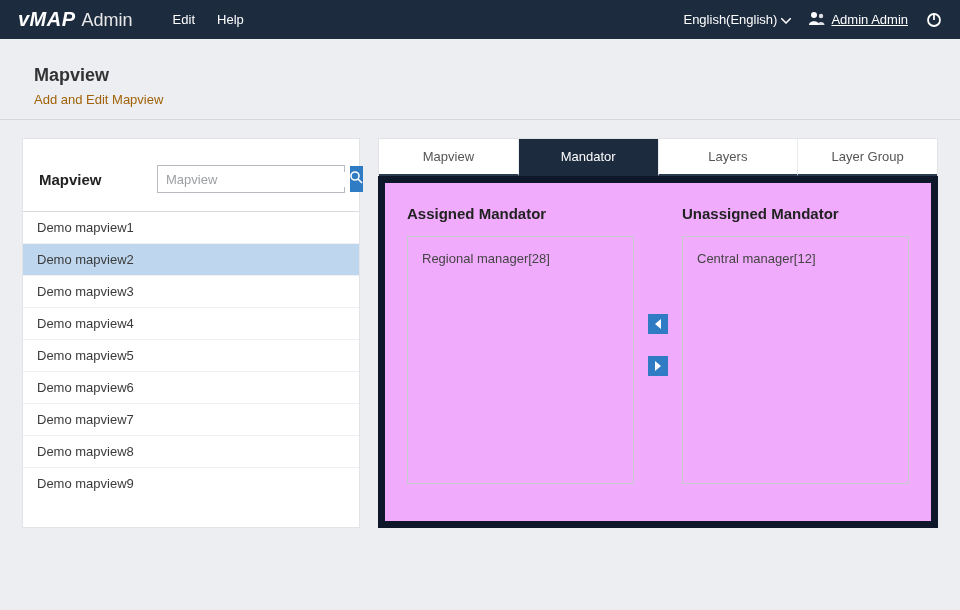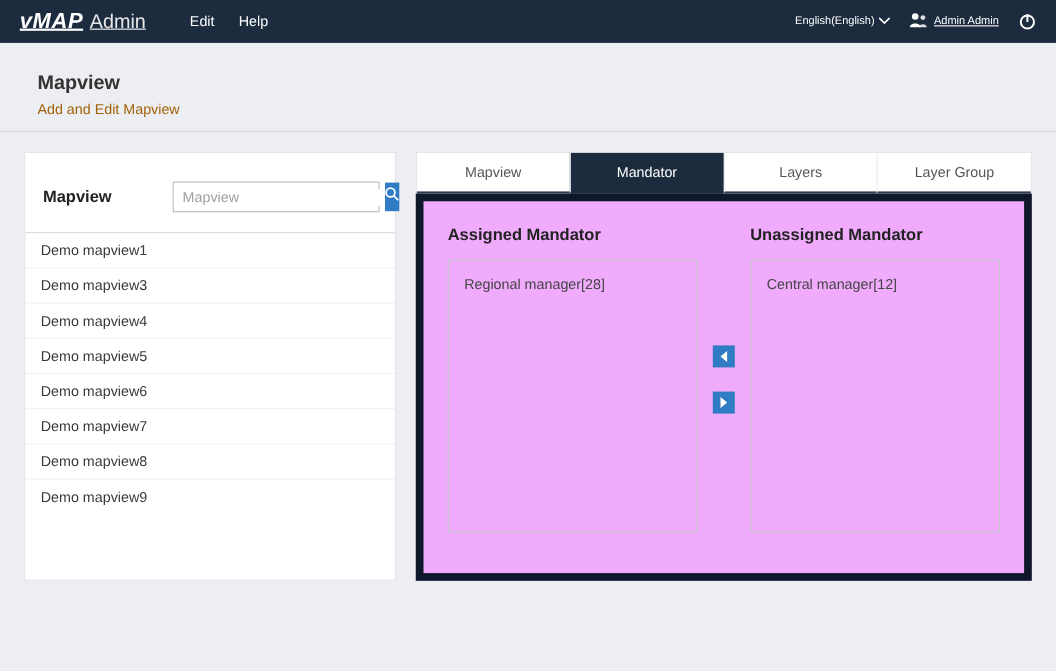--- a/index.html
+++ b/index.html
@@ -1,25 +1,25 @@
 <!DOCTYPE html>
 <html><head>
 <meta charset="utf-8">
 <style>
 * { box-sizing: border-box; margin: 0; padding: 0; }
 body { font-family: Arial, Helvetica, sans-serif; background: #eceef2; width: 960px; height: 610px; overflow: hidden; color: #333; }
 
 
 .topbar { background: #1c2b3e; height: 39px; display: flex; align-items: center; padding: 0 18px; color: #fff; }
-.brand { display: flex; align-items: baseline; gap: 6px; text-decoration: underline; }
+.brand { display: flex; align-items: baseline; gap: 6px; }
 .brand-logo { font-size: 20px; font-weight: 700; letter-spacing: 0.5px; font-style: italic; }
 .brand-sub { font-size: 18px; font-weight: 400; color: #e8e8e8; }
 .menu { display: flex; gap: 22px; margin-left: 40px; font-size: 13px; }
 .menu span { cursor: pointer; }
-.topbar-right { margin-left: auto; display: flex; align-items: center; gap: 18px; font-size: 10px; }
+.topbar-right { margin-left: auto; display: flex; align-items: center; gap: 18px; font-size: 13px; }
 .lang { display: flex; align-items: center; gap: 4px; cursor: pointer; }
 .user { display: flex; align-items: center; gap: 6px; cursor: pointer; text-decoration: underline; }
 .power-icon { cursor: pointer; display: flex; align-items: center; }
 
 
 .page-head { padding: 26px 34px 12px 34px; border-bottom: 1px solid #d5d7db; margin: 0 0 18px 0; }
 .page-title { font-size: 18px; font-weight: 700; color: #333; }
 .page-subtitle { font-size: 13px; color: #a16207; margin-top: 6px; }
 
 
@@ -111,20 +111,21 @@
             <svg width="13" height="13" viewBox="0 0 13 13">
                 <circle cx="5" cy="5" r="4" stroke="#fff" stroke-width="1.6" fill="none"></circle>
                 <line x1="8" y1="8" x2="12" y2="12" stroke="#fff" stroke-width="1.6"></line>
               </svg>
           </span>
         </div>
       </div>
     </div>
     <div class="list" id="mapview-list">
         <div class="list-item">Demo mapview1</div>
+        <div class="list-item selected">Demo mapview2</div>
         <div class="list-item">Demo mapview3</div>
         <div class="list-item">Demo mapview4</div>
         <div class="list-item">Demo mapview5</div>
         <div class="list-item">Demo mapview6</div>
         <div class="list-item">Demo mapview7</div>
         <div class="list-item">Demo mapview8</div>
         <div class="list-item">Demo mapview9</div>
       </div>
   </div>
 

